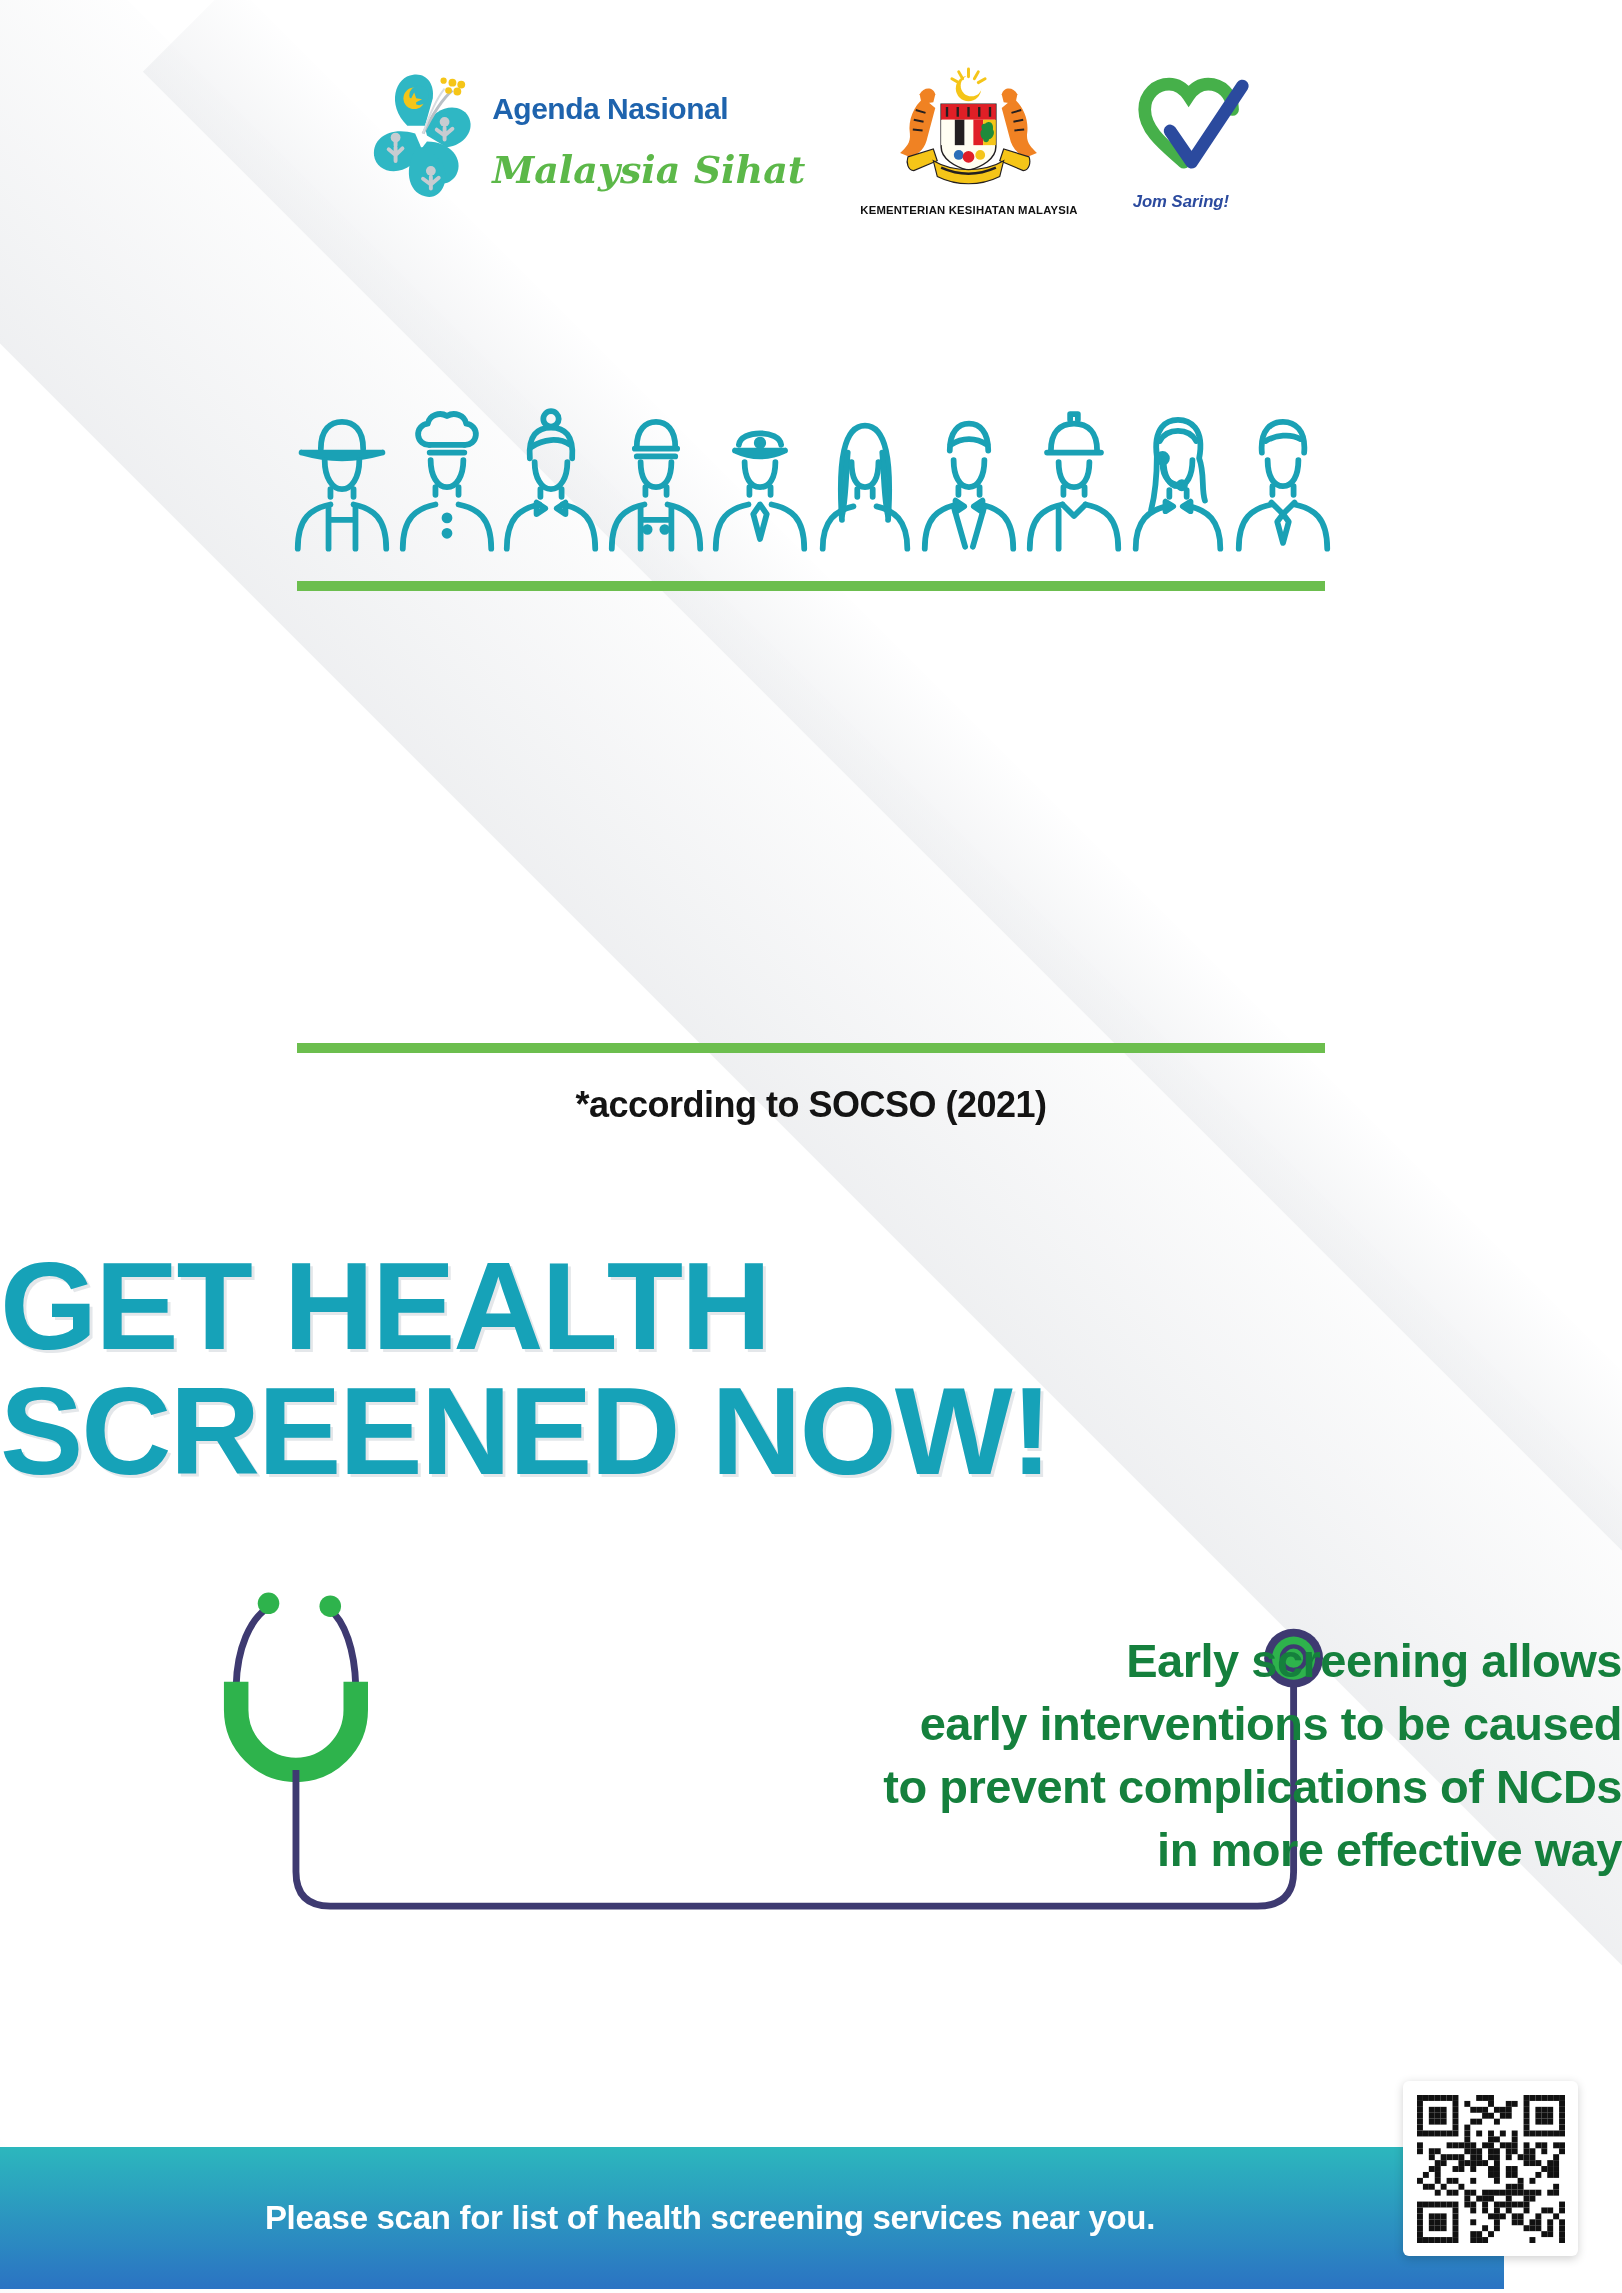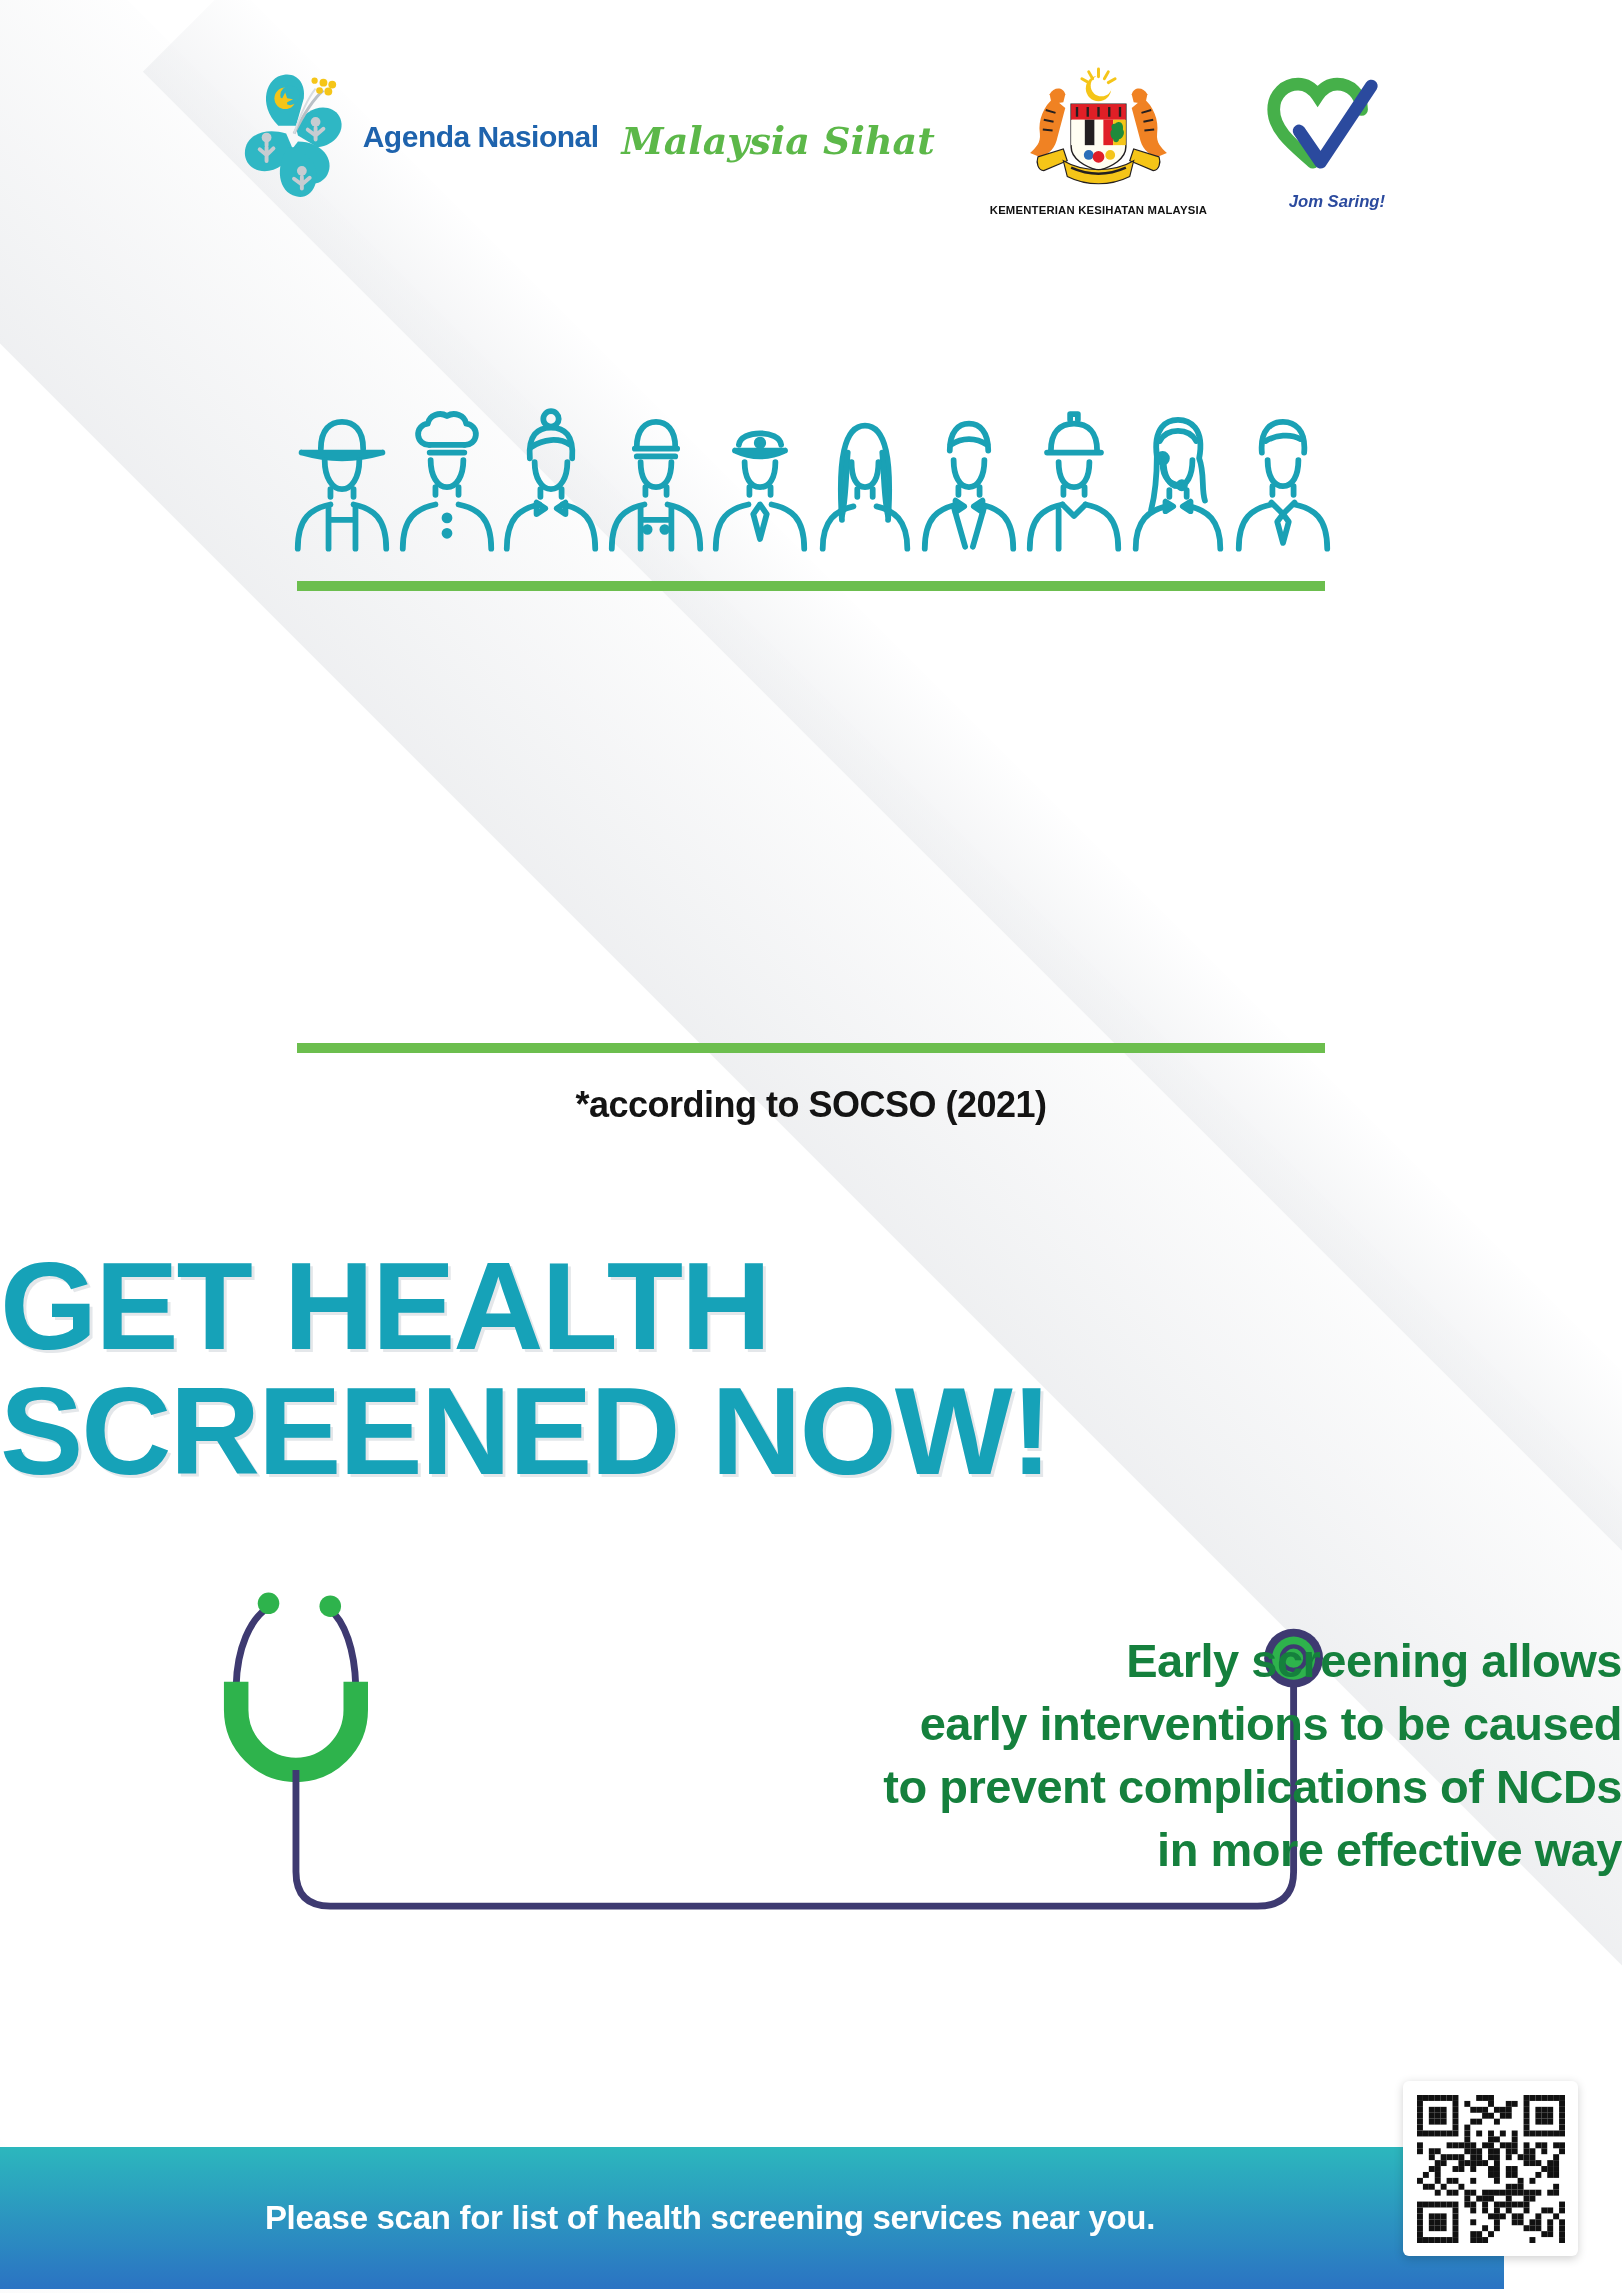--- a/index.html
+++ b/index.html
@@ -12,27 +12,27 @@
   .b2{left:1372px;top:-490px;width:127px;height:3529px;
       background:linear-gradient(to right,rgba(228,230,233,.5),rgba(248,249,250,.1));}
   .b3{left:-637px;top:245px;width:421px;height:3529px;
       background:linear-gradient(to right,rgba(228,230,233,.5),rgba(248,249,250,.12));}
   .b4{left:-274px;top:931px;width:167px;height:3529px;
       background:linear-gradient(to right,rgba(230,232,235,.45),rgba(250,250,251,.1));}
 
   .logos{position:absolute;top:65px;left:0;width:100%;display:flex;justify-content:center;
          align-items:center;gap:55px;}
   .agenda{display:flex;align-items:center;}
-  .agenda-text{margin-left:9.8px;display:flex;flex-direction:row;gap:23px;}
+  .agenda-text{margin-left:9.8px;display:flex;flex-direction:column;gap:23px;}
   .agenda-title{font-size:30px;font-weight:bold;color:#1e63ad;letter-spacing:-0.5px;}
   .agenda-sub{font-size:38px;font-weight:bold;font-style:italic;color:#5cb849;
               font-family:"DejaVu Serif",serif;margin-top:-2px;}
   .moh{display:flex;flex-direction:column;align-items:center;}
   .moh-caption{margin-top:6px;font-size:11.3px;font-weight:bold;color:#111;letter-spacing:0.2px;}
-  .jom{display:flex;flex-direction:column;align-items:flex-end;}
+  .jom{display:flex;flex-direction:column;align-items:flex-start;}
   .jom-caption{margin-top:2px;font-size:16.7px;font-weight:bold;font-style:italic;color:#2b4a9e;}
 
   .icons-row{position:absolute;left:292px;top:405px;width:1041px;height:147px;
              display:flex;justify-content:space-between;align-items:flex-end;}
   .icons-row svg{display:block;}
 
   .rule{position:absolute;left:297px;width:1028px;height:9.8px;background:#6cbe4e;}
   .rule1{top:581px;} .rule2{top:1043px;}
 
   .headline{position:absolute;top:630px;left:0;width:100%;text-align:center;

